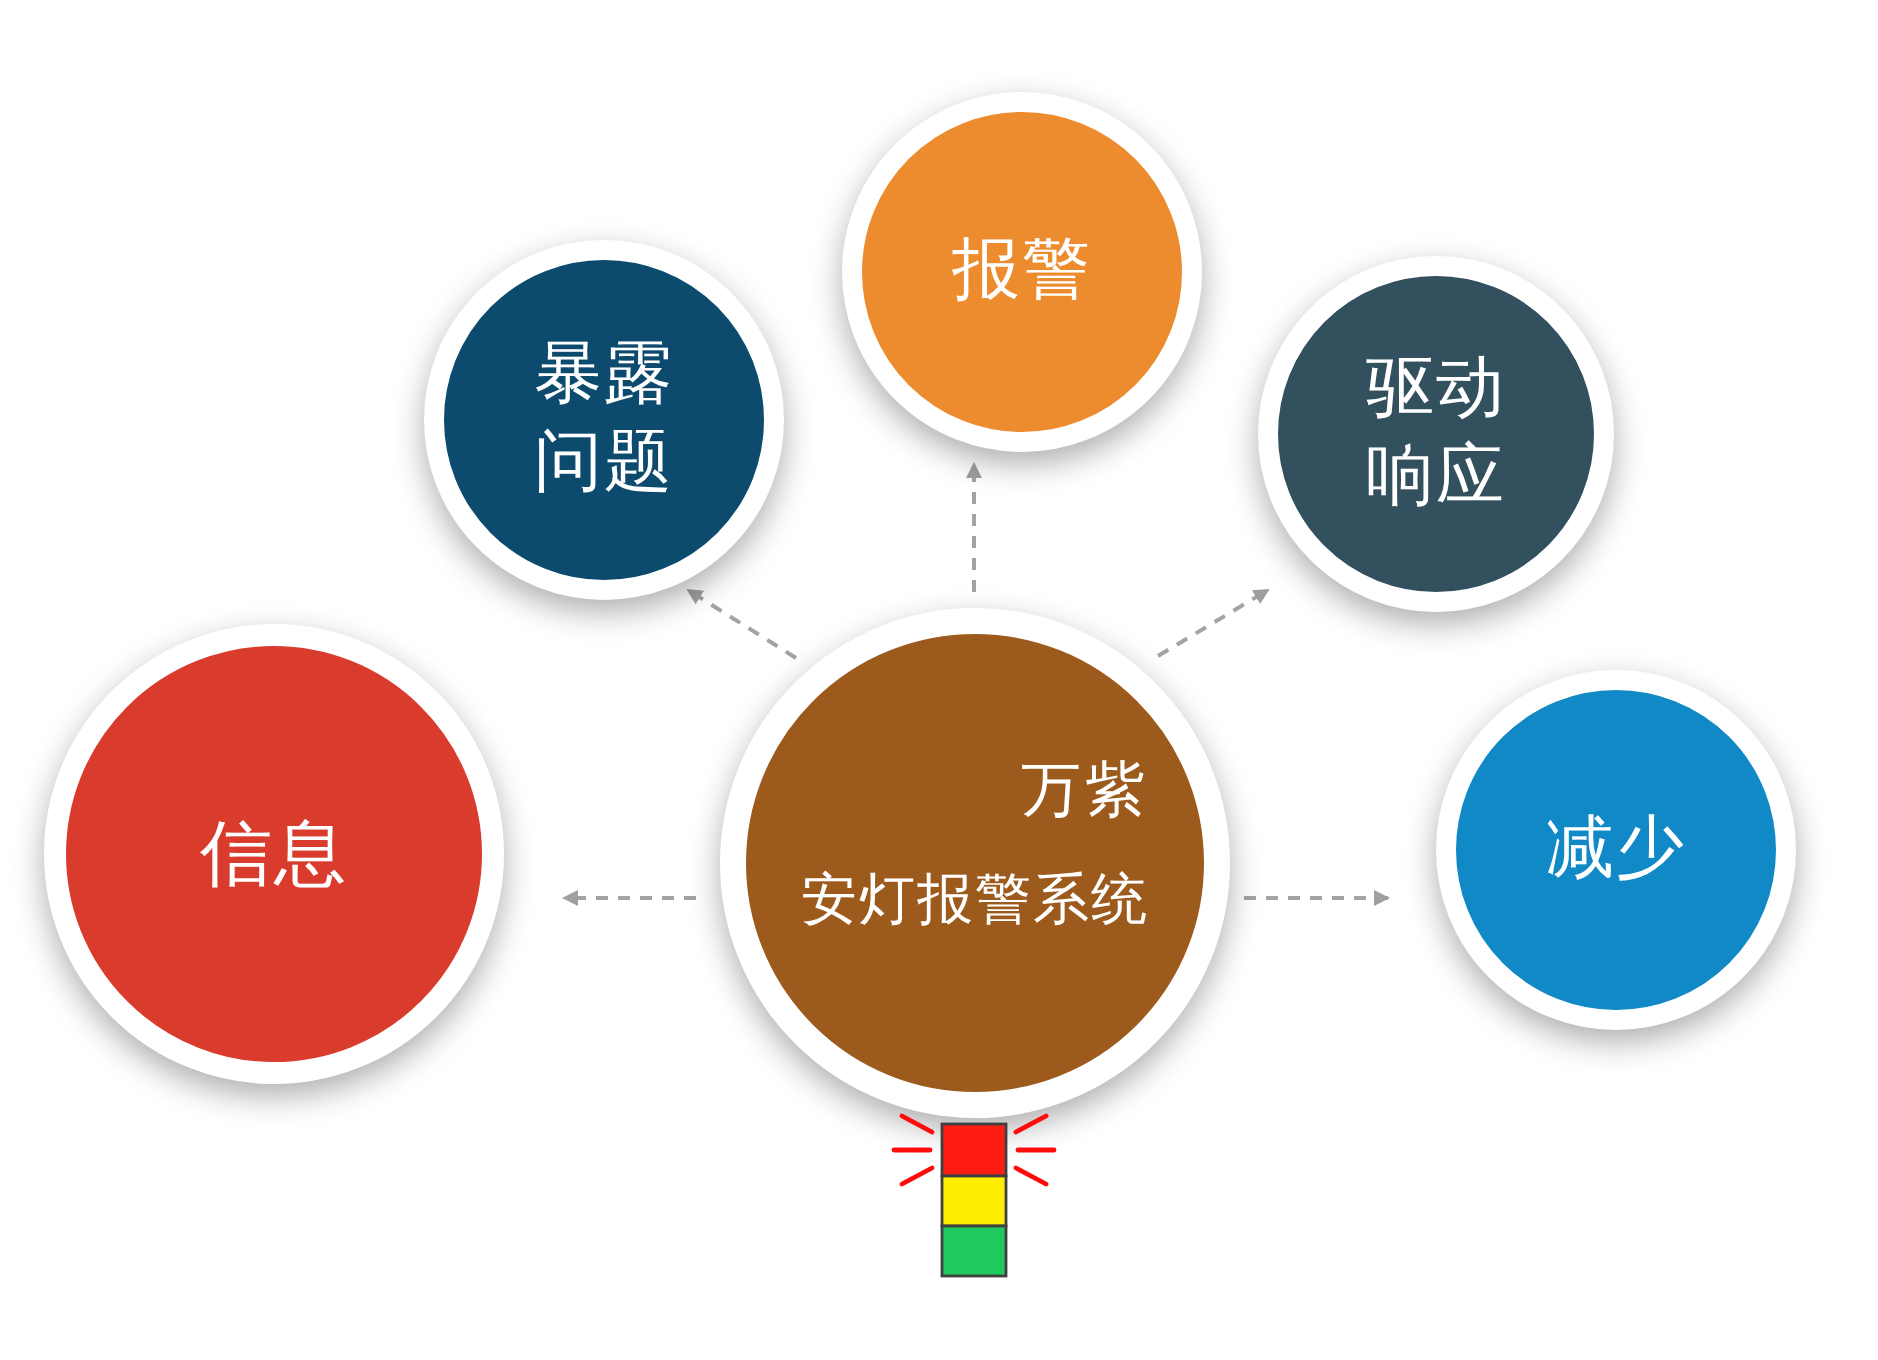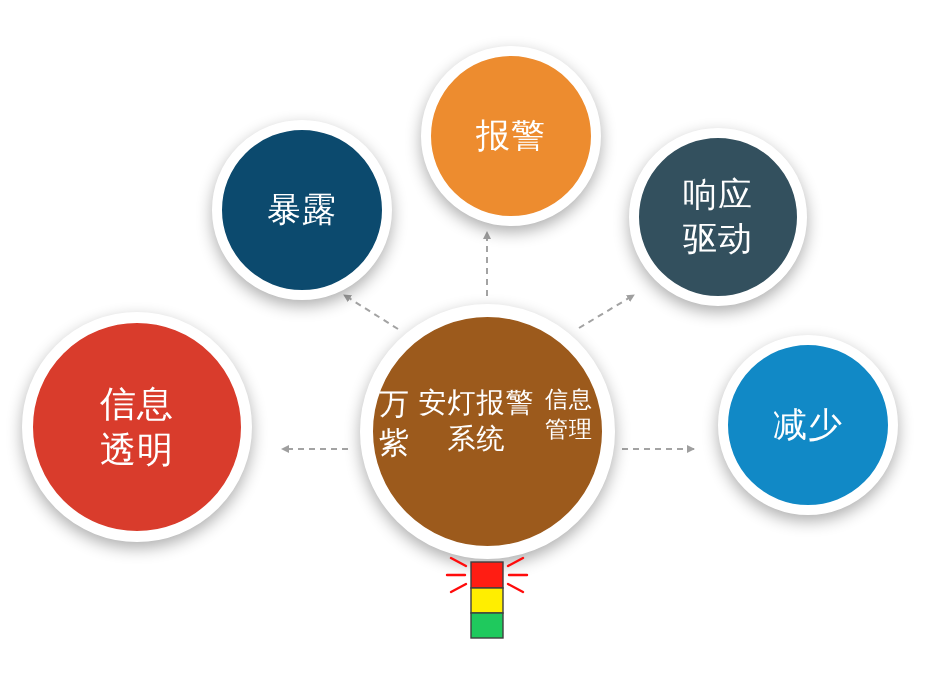--- a/index.html
+++ b/index.html
@@ -28,21 +28,21 @@
     letter-spacing: 1px;
   }
   .node .label span { display: block; }
   .node-red    { left: 22px;  top: 312px; width: 230px; height: 230px; border-width: 11px; }
   .node-red .label { font-size: 36px; }
   .node-teal   { left: 212px; top: 120px; width: 180px; height: 180px; }
   .node-orange { left: 421px; top: 46px;  width: 180px; height: 180px; }
   .node-dark   { left: 629px; top: 128px; width: 178px; height: 178px; }
   .node-blue   { left: 718px; top: 335px; width: 180px; height: 180px; text-align: right; }
   .node-center { left: 360px; top: 304px; width: 255px; height: 255px; border-width: 13px; }
-  .center-label { display: flex; flex-direction: row; align-items: flex-start; }
+  .center-label { display: flex; flex-direction: column; align-items: flex-end; }
   .center-line1 { font-size: 30px; letter-spacing: 2px; margin-bottom: 16px; }
   .center-line2 { font-size: 28px; letter-spacing: 1px; margin-bottom: 18px; }
   .center-line3 { font-size: 23px; letter-spacing: 1px; }
   svg.arrows {
     position: absolute;
     left: 0; top: 0;
     width: 939px; height: 680px;
     pointer-events: none;
   }
   .arrow-group line {
@@ -77,54 +77,53 @@
       <line x1="398" y1="329" x2="344" y2="295" marker-end="url(#ah)"></line>
       <line x1="487" y1="296" x2="487" y2="232" marker-end="url(#ah)"></line>
       <line x1="579" y1="328" x2="634" y2="295" marker-end="url(#ah)"></line>
       <line x1="622" y1="449" x2="694" y2="449" marker-end="url(#ah)"></line>
     </g>
   </svg>
 
   <div class="node node-red" style="background-color: rgb(217, 60, 44);">
     <div class="label">
       <span>信息</span>
-      <span>透明</span>
     </div>
   </div>
 
   <div class="node node-teal" style="background-color: #0c4a6e;">
     <div class="label">
       <span>暴露</span>
+      <span>问题</span>
     </div>
   </div>
 
   <div class="node node-orange" style="background-color: rgb(237, 140, 47);">
     <div class="label">
       <span>报警</span>
     </div>
   </div>
 
   <div class="node node-dark" style="background-color: rgb(51, 80, 94);">
     <div class="label">
+      <span>驱动</span>
       <span>响应</span>
-      <span>驱动</span>
     </div>
   </div>
 
   <div class="node node-blue" style="background-color: rgb(17, 137, 198);">
     <div class="label">
       <span>减少</span>
     </div>
   </div>
 
   <div class="node node-center" style="background-color: rgb(156, 90, 28);">
     <div class="label center-label">
       <span class="center-line1">万紫</span>
       <span class="center-line2">安灯报警系统</span>
-      <span class="center-line3">信息管理</span>
     </div>
   </div>
 
   <svg class="andon" viewBox="0 0 120 110" xmlns="http://www.w3.org/2000/svg">
     <g class="andon-rays" style="stroke: rgb(255, 11, 11);">
       <line x1="20" y1="25" x2="38" y2="25"></line>
       <line x1="24" y1="8" x2="39" y2="16"></line>
       <line x1="24" y1="42" x2="39" y2="34"></line>
       <line x1="82" y1="25" x2="100" y2="25"></line>
       <line x1="81" y1="16" x2="96" y2="8"></line>

